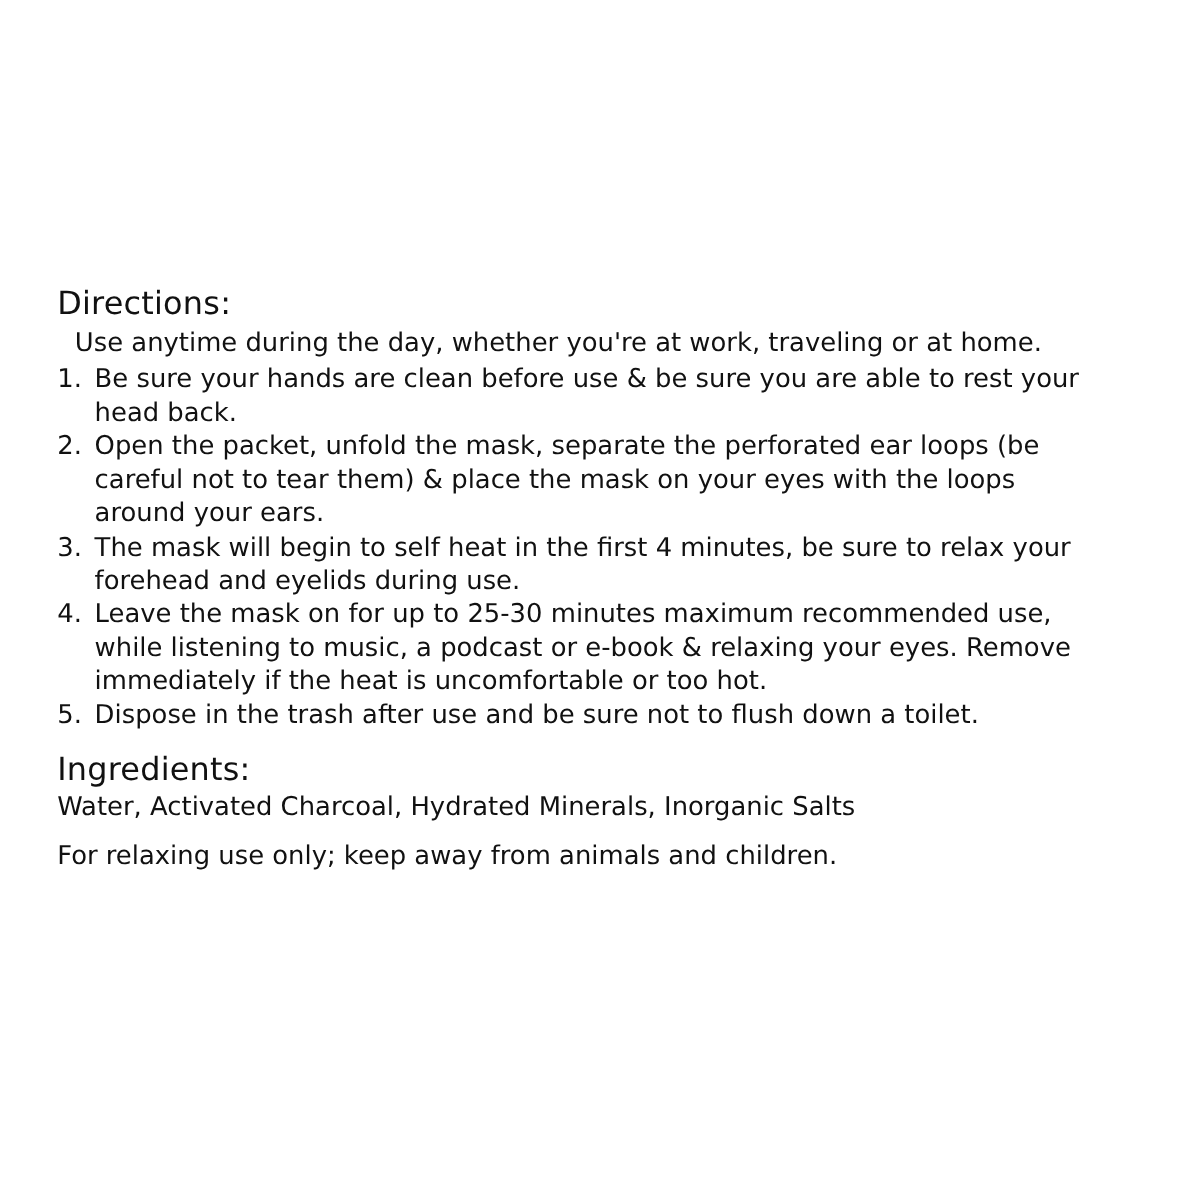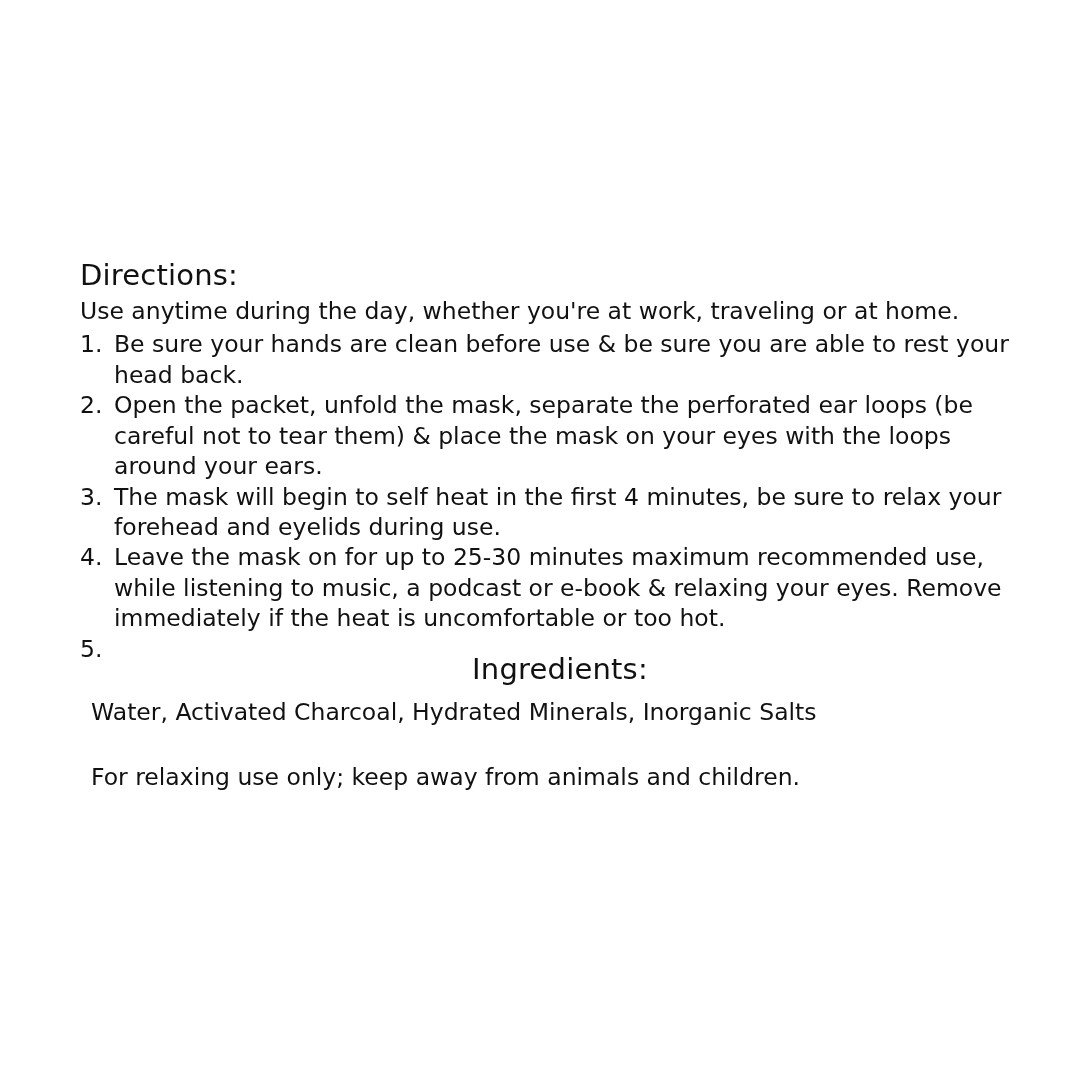--- a/index.html
+++ b/index.html
@@ -17,38 +17,38 @@
 
   .page {
     position: relative;
     width: 1080px;
     height: 1080px;
     box-sizing: border-box;
   }
 
   .content {
     position: absolute;
-    left: 80px;
+    left: 52px;
     top: 258px;
     width: 960px;
   }
 
   .section-heading {
     font-size: 29px;
     font-weight: 400;
     line-height: 1.18;
     letter-spacing: 0.2px;
     margin: 0 0 4px 0;
     color: #111111;
   }
 
   .lede {
     font-size: 23.5px;
     line-height: 1.33;
-    margin: 0 0 2px 0;
+    margin: 0 0 2px 16px;
     color: #111111;
   }
 
   ol.steps {
     list-style: none;
     margin: 0;
     padding: 0;
   }
 
   ol.steps li {
@@ -74,27 +74,26 @@
     height: 18px;
   }
 
   .block-gap-warning {
     height: 12px;
   }
 
   .body-line {
     font-size: 23.5px;
     line-height: 1.33;
-    margin: 11px;
+    margin: 0;
     color: #111111;
   }
 
   .heading-tight {
     margin-bottom: 2px;
-    text-align: center;
   }
 </style>
 </head>
 <body>
 
 <div class="page">
   <div class="content">
 
     <div class="section">
       <h2 class="section-heading">Directions:</h2>
@@ -111,20 +110,21 @@
         <li>
           <span class="num">3.</span>
           <span class="step-text">The mask will begin to self heat in the first 4 minutes, be sure to relax your forehead and eyelids during use.</span>
         </li>
         <li>
           <span class="num">4.</span>
           <span class="step-text">Leave the mask on for up to 25-30 minutes maximum recommended use, while listening to music, a podcast or e-book &amp; relaxing your eyes. Remove immediately if the heat is uncomfortable or too hot.</span>
         </li>
         <li>
           <span class="num">5.</span>
+          <span class="step-text">Dispose in the trash after use and be sure not to flush down a toilet.</span>
         </li>
       </ol>
     </div>
 
     <div class="block-gap-ingredients"></div>
 
     <div class="section">
       <h2 class="section-heading heading-tight">Ingredients:</h2>
       <p class="body-line">Water, Activated Charcoal, Hydrated Minerals, Inorganic Salts</p>
     </div>

